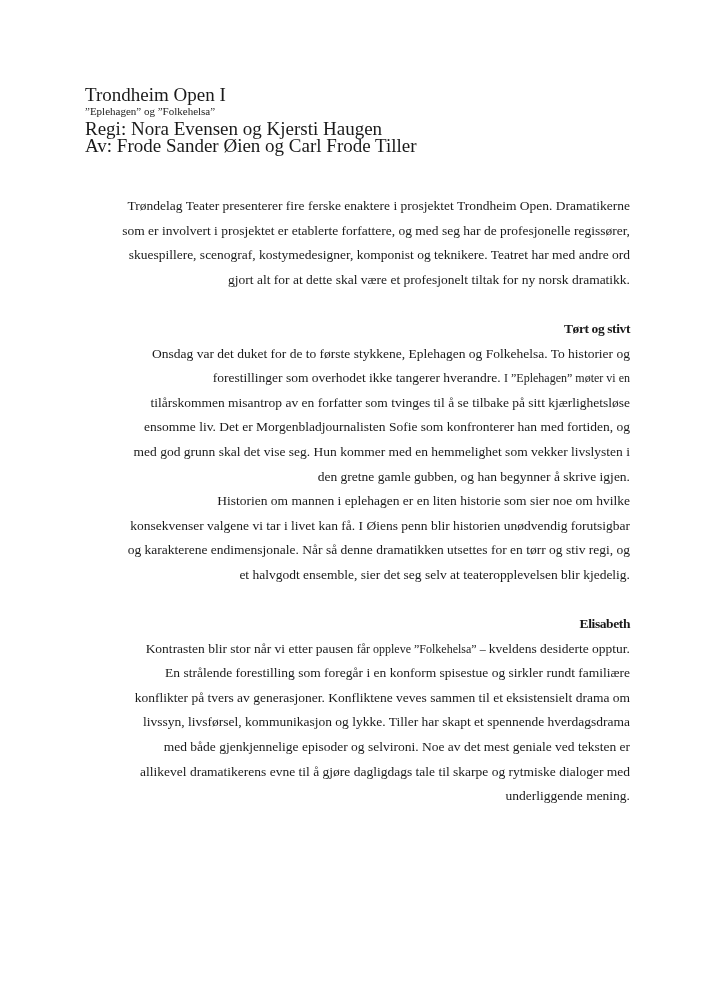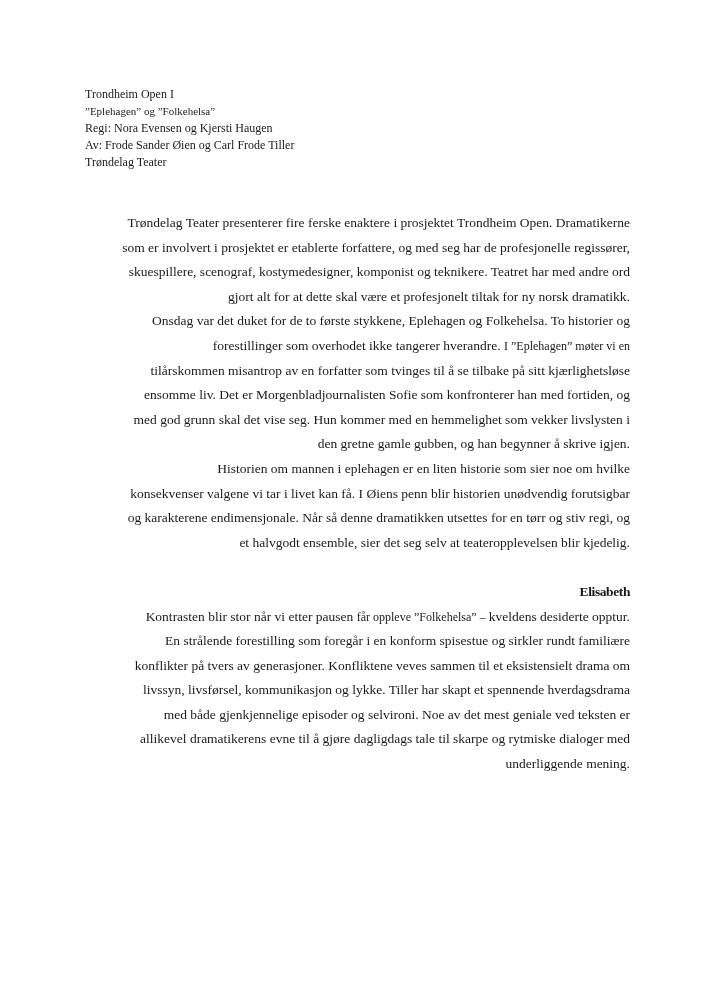--- a/index.html
+++ b/index.html
@@ -26,21 +26,21 @@
   
   .meta p {
     margin: 0 0 15px 0;
     font-size: 13.5px;
     line-height: 17px;
     white-space: pre-line;
   }
   
   .credits p {
     margin: 0;
-    font-size: 12px;
+    font-size: 19px;
     line-height: 17px;
   }
   .credits p.small-line {
     font-size: 11px;
   }
   
   .article {
     margin-top: 40px;
     font-size: 13.5px;
     line-height: 24.6px;
@@ -69,30 +69,30 @@
 
 <div class="page">
   <div class="content">
 
 
     <div class="credits">
       <p>Trondheim Open I</p>
       <p class="small-line">”Eplehagen” og ”Folkehelsa”</p>
       <p>Regi: Nora Evensen og Kjersti Haugen</p>
       <p>Av: Frode Sander Øien og Carl Frode Tiller</p>
-      <p>Trøndelag Teater</p>
     </div>
 
     <div class="article">
 
       <p class="para">Trøndelag Teater presenterer fire ferske enaktere i prosjektet Trondheim Open. Dramatikerne
 som er involvert i prosjektet er etablerte forfattere, og med seg har de profesjonelle regissører,
 skuespillere, scenograf, kostymedesigner, komponist og teknikere. Teatret har med andre ord
 gjort alt for at dette skal være et profesjonelt tiltak for ny norsk dramatikk.</p>
 
+      <h2 class="section-heading">Tørt og stivt</h2>
 
       <p class="para"><span>Onsdag var det duket for de to første stykkene, Eplehagen og Folkehelsa. To historier og
 forestillinger som overhodet ikke tangerer hverandre. </span><span class="small-run">I ”Eplehagen” møter vi en</span><span>
 tilårskommen misantrop av en forfatter som tvinges til å se tilbake på sitt kjærlighetsløse
 ensomme liv. Det er Morgenbladjournalisten Sofie som konfronterer han med fortiden, og
 med god grunn skal det vise seg. Hun kommer med en hemmelighet som vekker livslysten i
 den gretne gamle gubben, og han begynner å skrive igjen.</span></p>
 
       <p class="para indent-first">Historien om mannen i eplehagen er en liten historie som sier noe om hvilke
 konsekvenser valgene vi tar i livet kan få. I Øiens penn blir historien unødvendig forutsigbar

